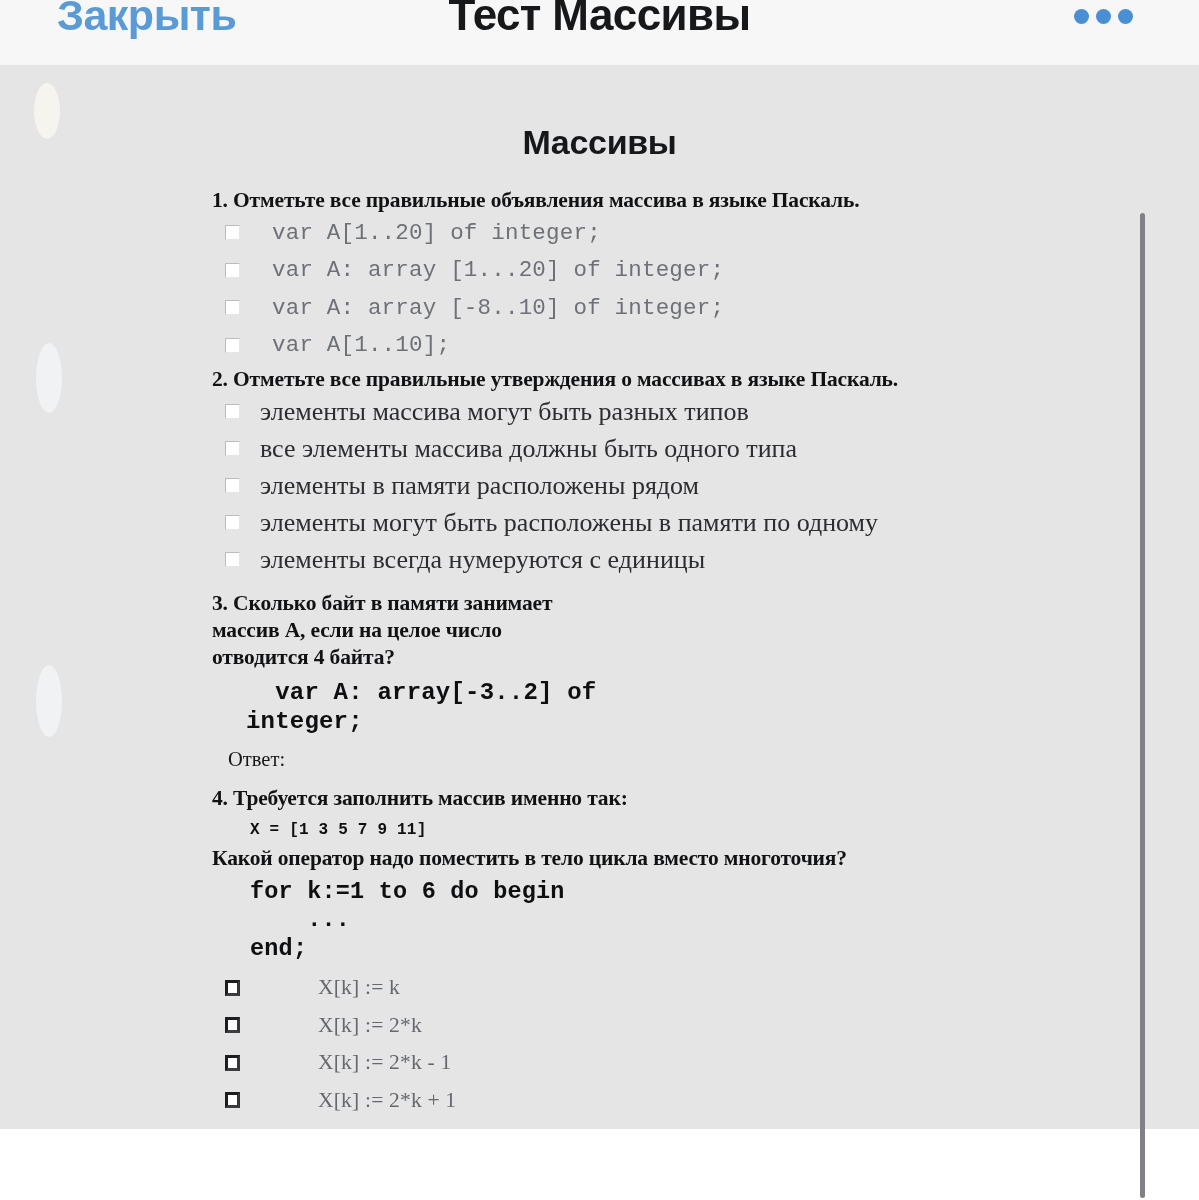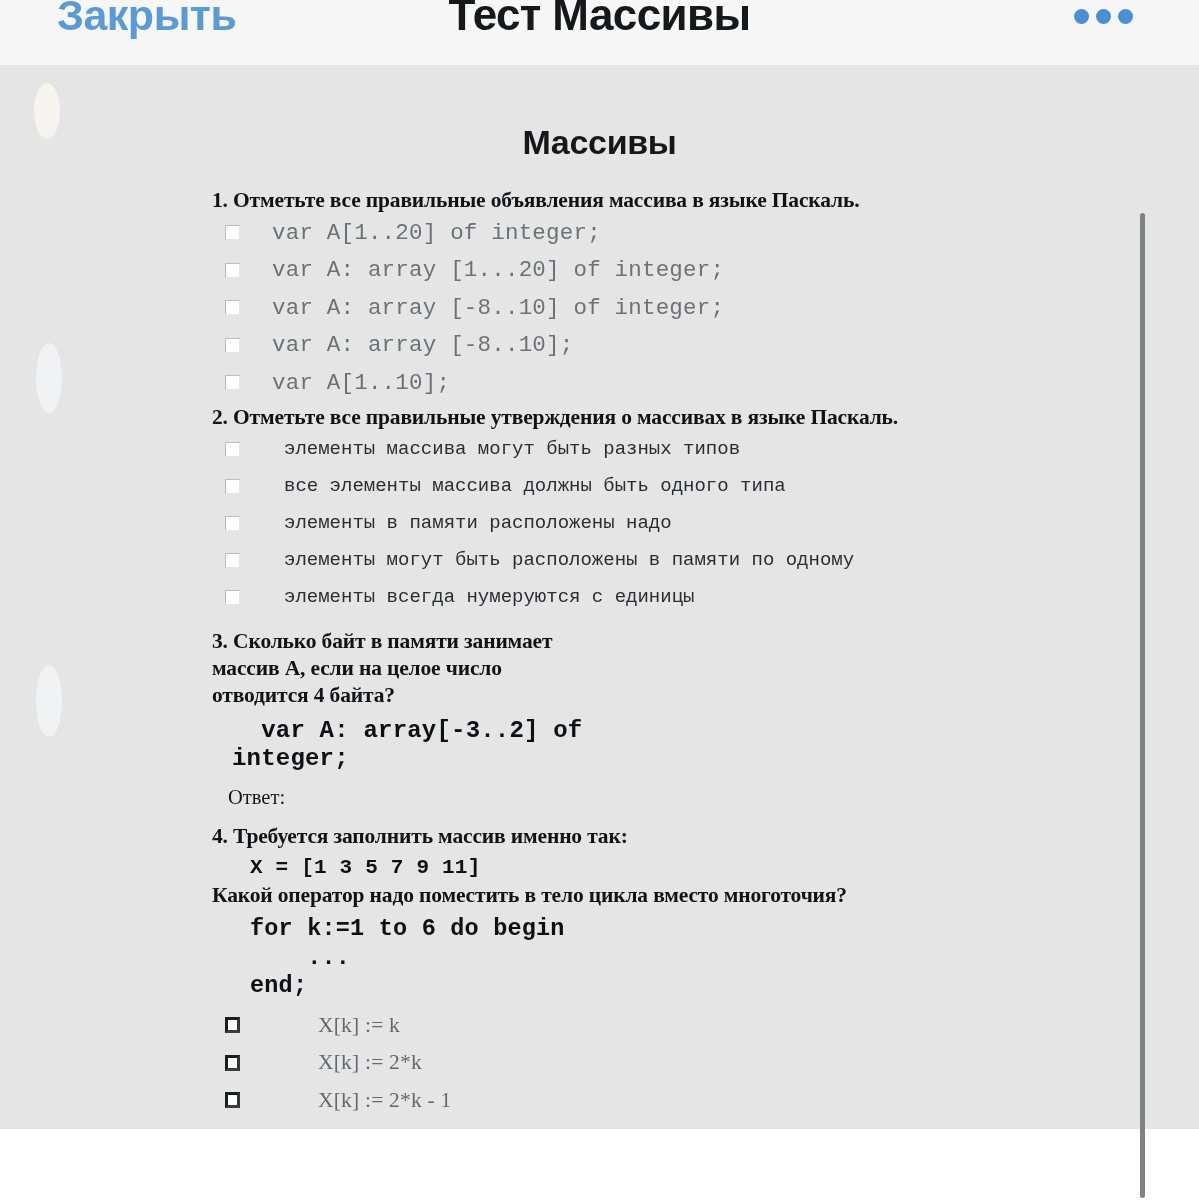--- a/index.html
+++ b/index.html
@@ -177,39 +177,39 @@
     font-family: "Liberation Mono", "DejaVu Sans Mono", monospace;
     font-size: 22.5px;
     color: #6d7177;
     margin-left: 32px;
     white-space: pre;
     letter-spacing: 0.2px;
   }
   .opt-code.q4code { margin-left: 78px; color: #64686e; font-size: 21.5px; font-family: Liberation Serif, serif; }
 
   .opt-serif {
-    font-family: Liberation Mono, monospace;
-    font-size: 19px;
+    font-family: Liberation Serif, serif;
+    font-size: 26px;
     color: #2b2d31;
-    margin-left: 44px;
+    margin-left: 20px;
     white-space: nowrap;
   }
 
   
   .code-block {
     font-family: "Liberation Mono", "DejaVu Sans Mono", monospace;
     font-weight: bold;
     font-size: 24px;
     color: #0e0f11;
     white-space: pre;
     line-height: 28.5px;
     letter-spacing: 0.2px;
   }
-  .code-q3 { margin: 8px 0 0 20px; }
-  .code-q4a { margin: 4px 0 0 38px; font-size: 21px; }
+  .code-q3 { margin: 8px 0 0 34px; }
+  .code-q4a { margin: 4px 0 0 38px; font-size: 16px; }
   .code-q4b { margin: 6px 0 0 38px; font-size: 23.5px; }
 
   .answer-label {
     font-family: "Liberation Serif", "DejaVu Serif", serif;
     font-size: 20.5px;
     color: #16171a;
     margin: 12px 0 0 16px;
   }
 
   
@@ -270,40 +270,36 @@
         <div class="opt">
           <span class="cbox"></span>
           <span class="opt-code">var A: array [1...20] of integer;</span>
         </div>
         <div class="opt">
           <span class="cbox"></span>
           <span class="opt-code">var A: array [-8..10] of integer;</span>
         </div>
         <div class="opt">
           <span class="cbox"></span>
-          <span class="opt-code">var A: array [-8..10];</span>
-        </div>
-        <div class="opt">
-          <span class="cbox"></span>
           <span class="opt-code">var A[1..10];</span>
         </div>
 
         <p class="q-text q2">2. Отметьте все правильные утверждения о массивах в языке Паскаль.</p>
 
         <div class="opt serif-opt">
           <span class="cbox"></span>
           <span class="opt-serif">элементы массива могут быть разных типов</span>
         </div>
         <div class="opt serif-opt">
           <span class="cbox"></span>
           <span class="opt-serif">все элементы массива должны быть одного типа</span>
         </div>
         <div class="opt serif-opt">
           <span class="cbox"></span>
-          <span class="opt-serif">элементы в памяти расположены надо</span>
+          <span class="opt-serif">элементы в памяти расположены рядом</span>
         </div>
         <div class="opt serif-opt">
           <span class="cbox"></span>
           <span class="opt-serif">элементы могут быть расположены в памяти по одному</span>
         </div>
         <div class="opt serif-opt">
           <span class="cbox"></span>
           <span class="opt-serif">элементы всегда нумеруются с единицы</span>
         </div>
 

